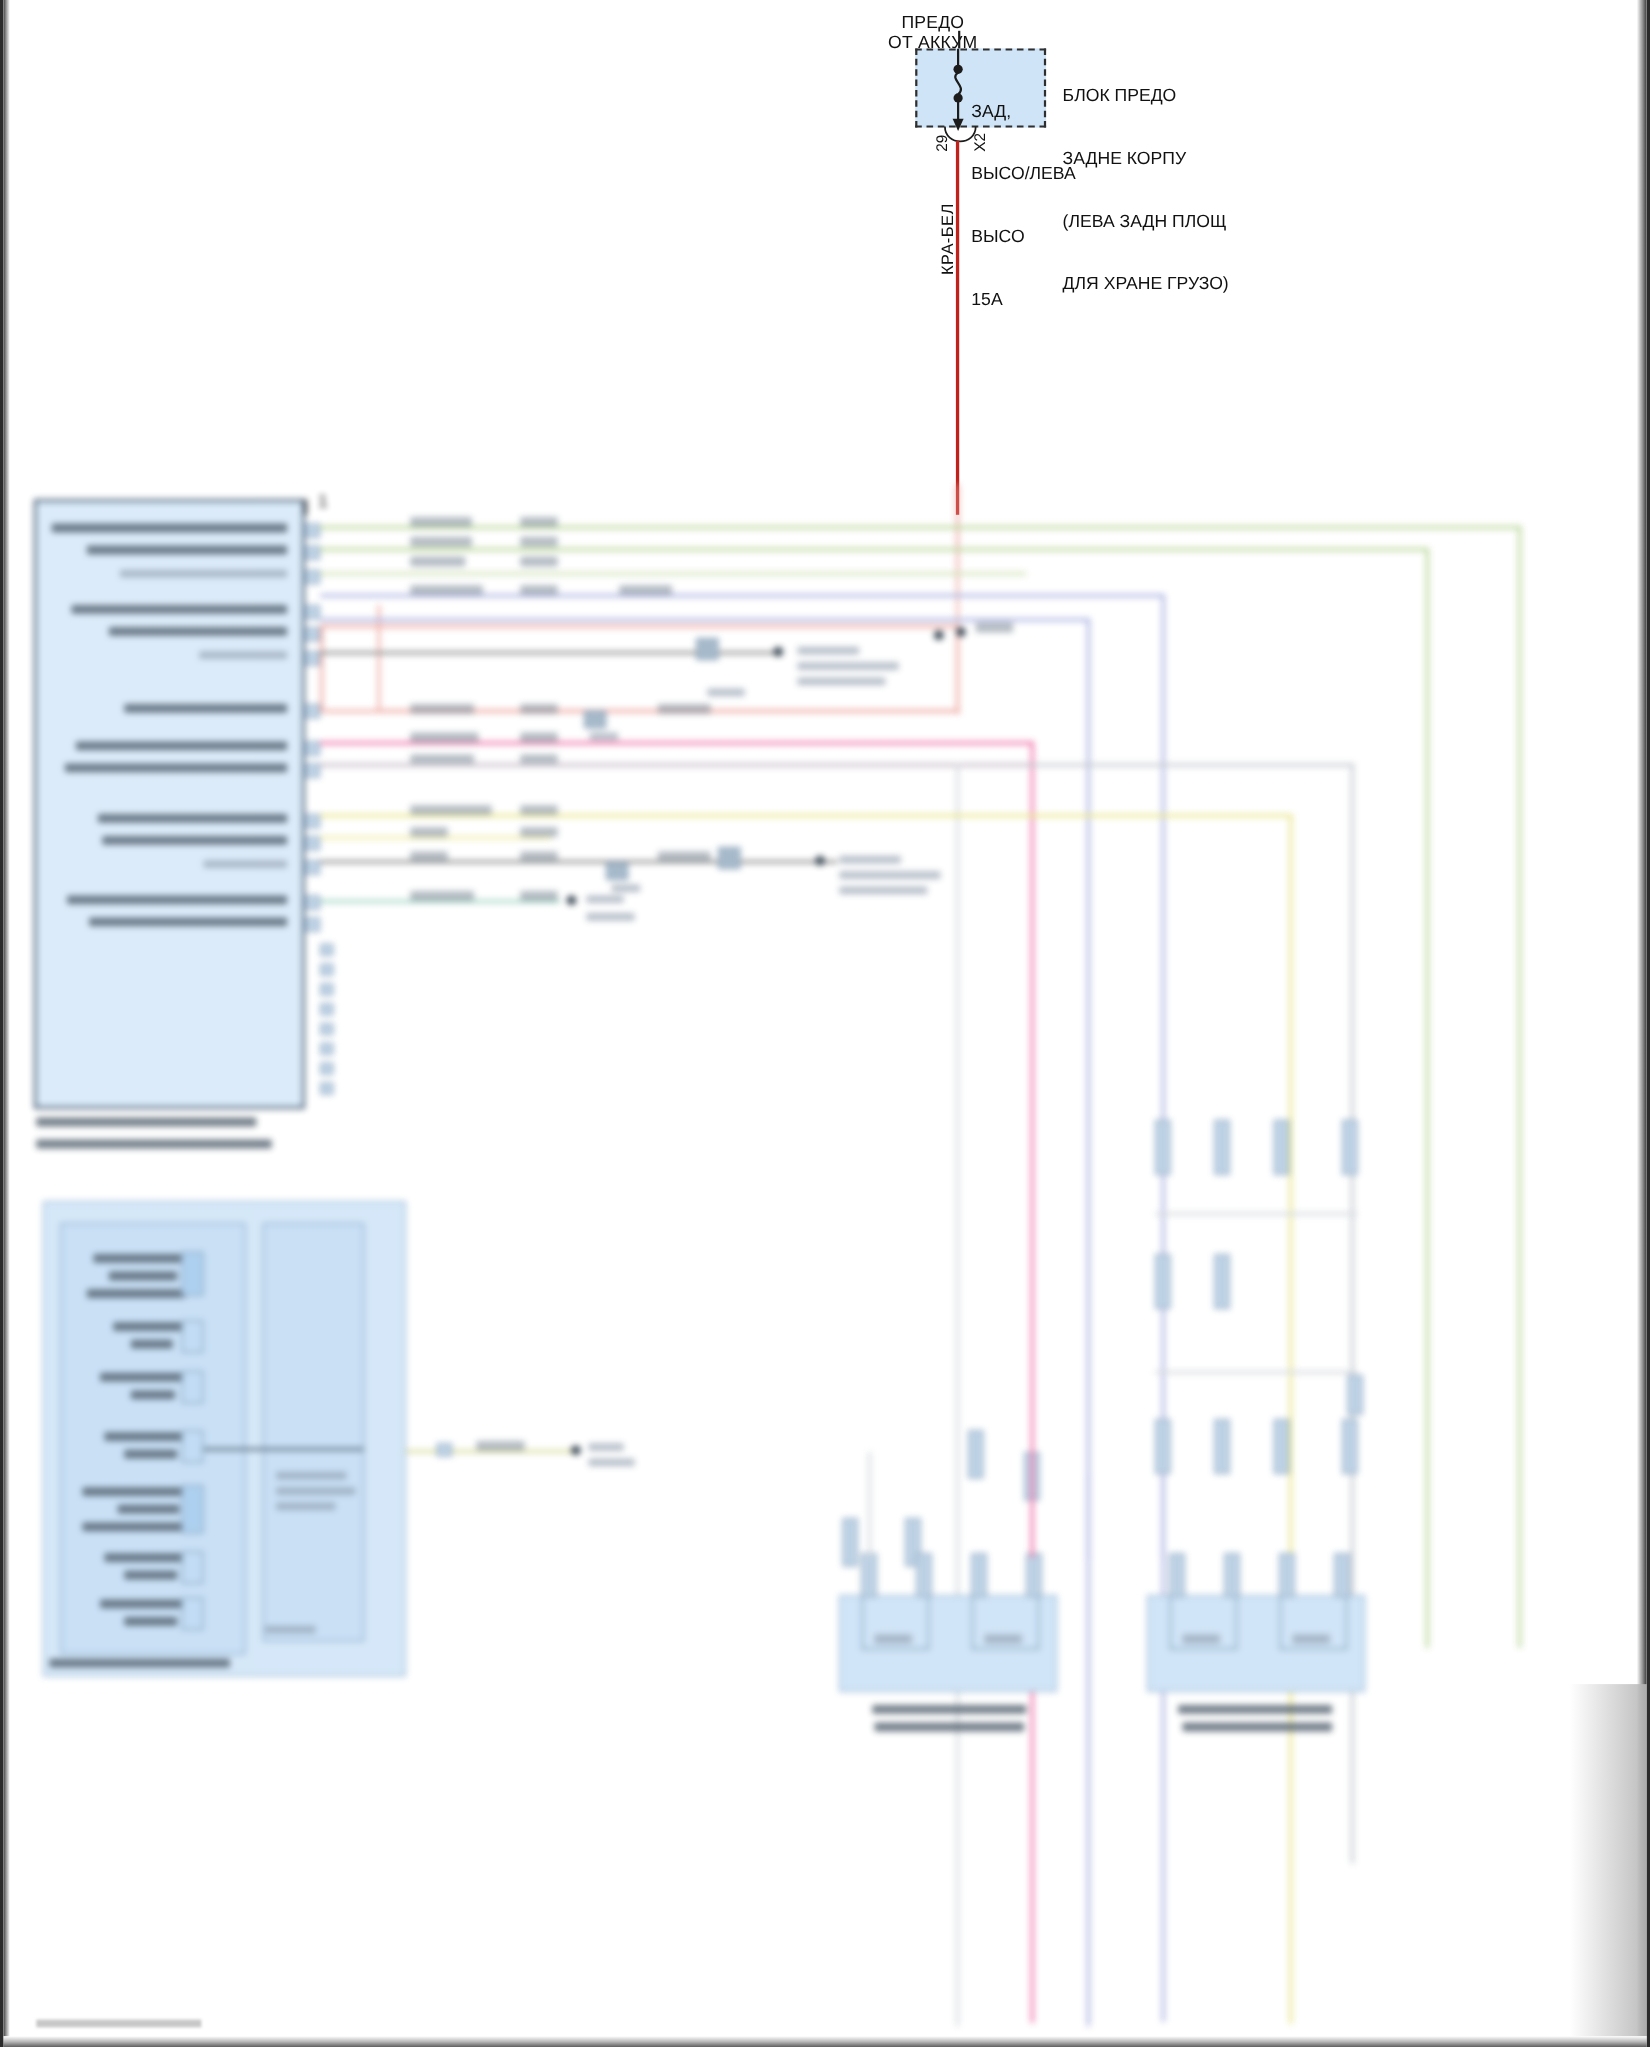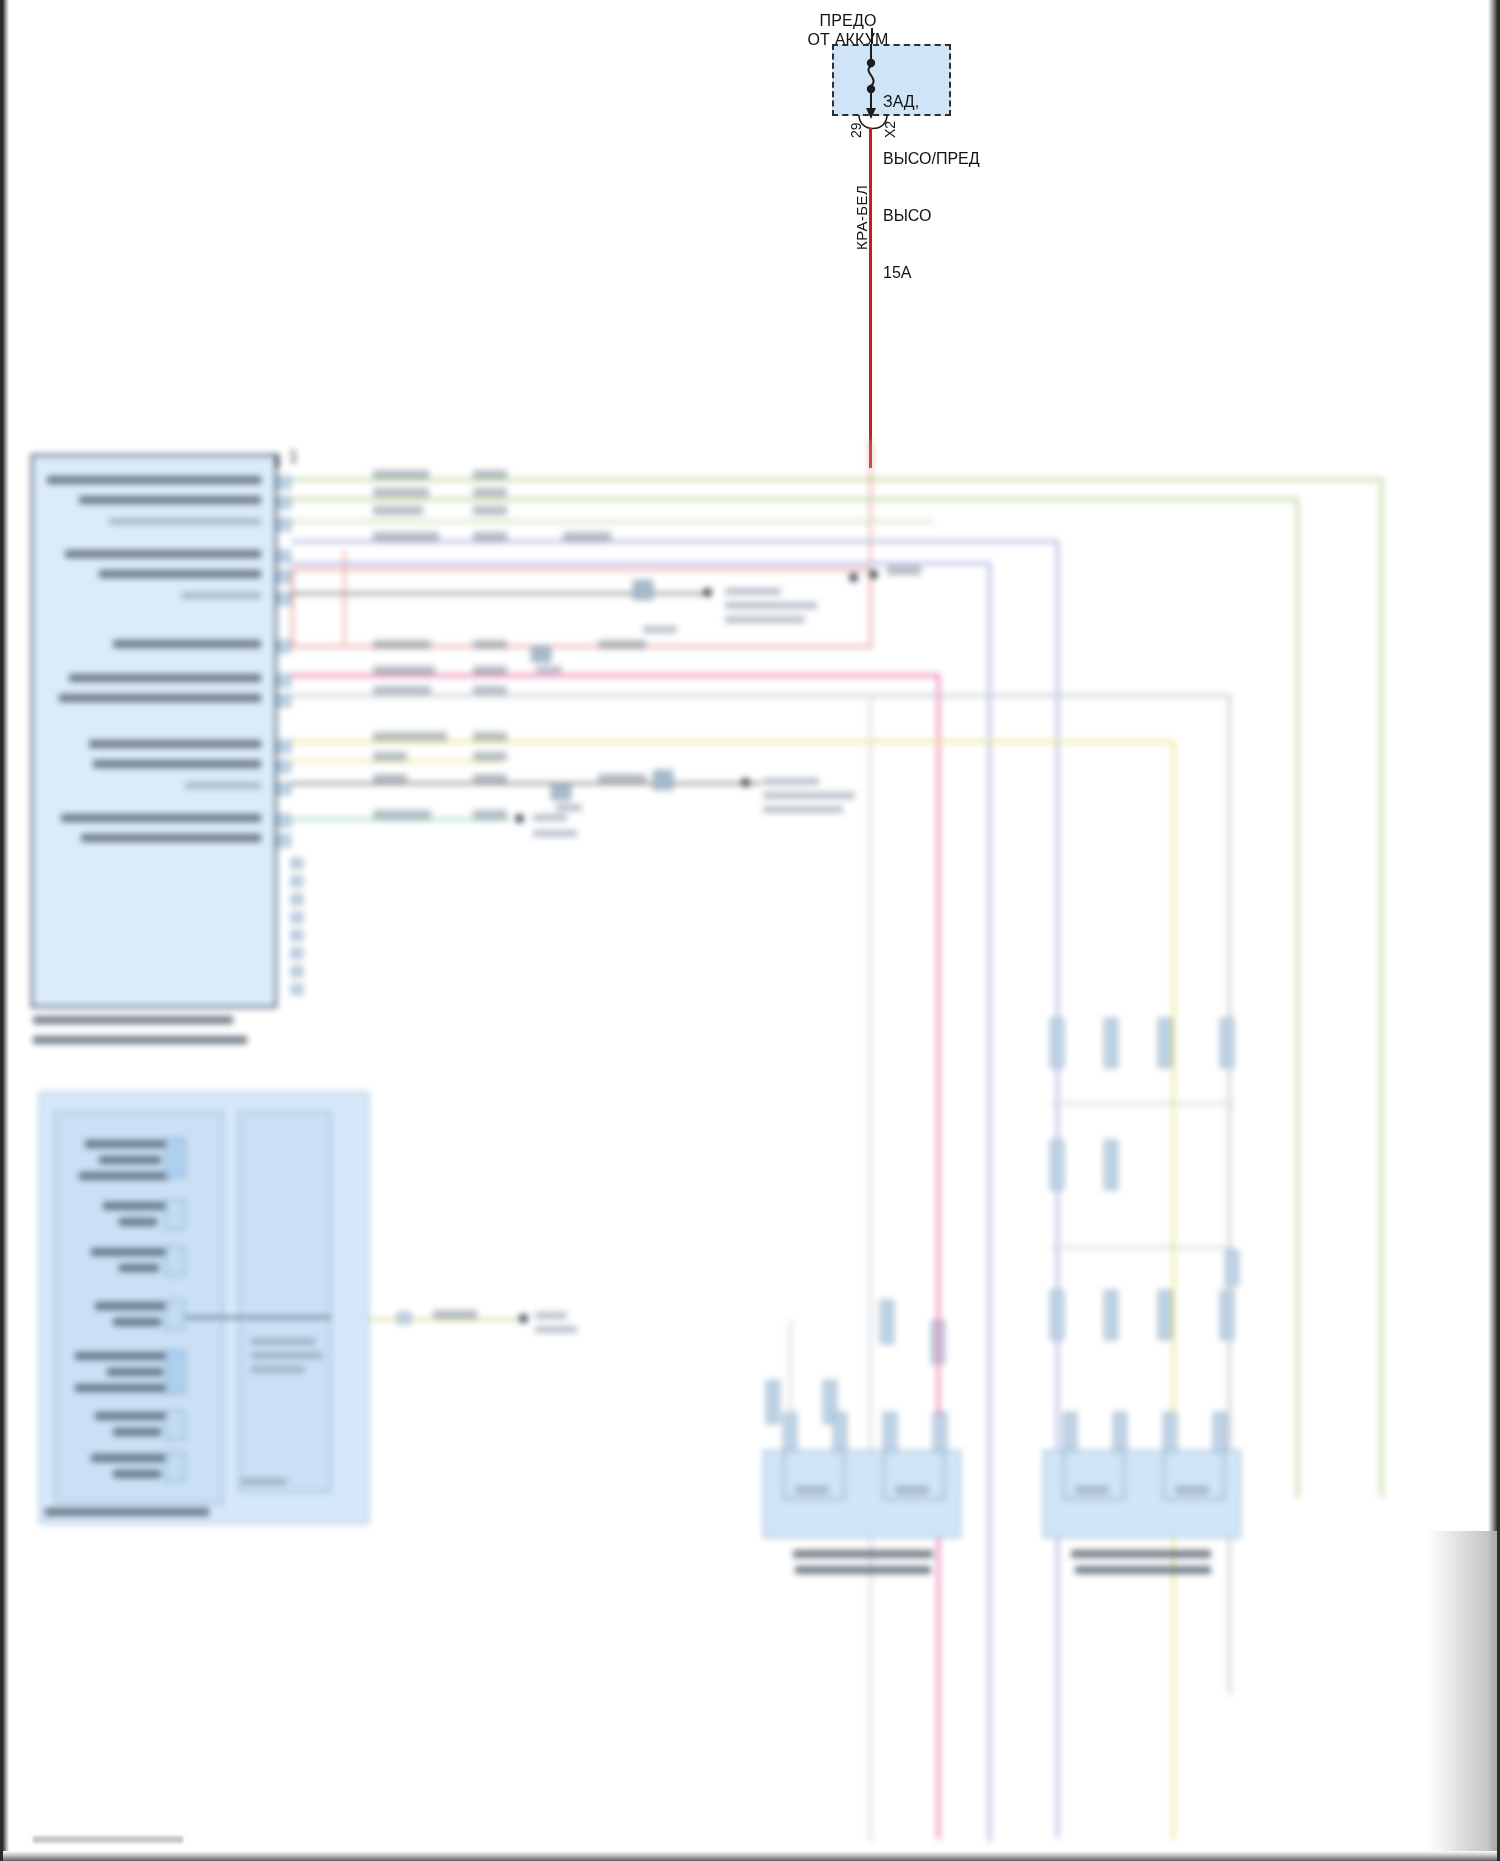--- a/index.html
+++ b/index.html
@@ -210,25 +210,31 @@
     <line x1="11" y1="0" x2="11" y2="16" stroke="#1c1c1c" stroke-width="2"></line>
     <circle cx="11" cy="19" r="4.2" fill="#1c1c1c"></circle>
     <path d="M11 22 C 2 28, 20 34, 11 42" stroke="#1c1c1c" stroke-width="2" fill="none"></path>
     <circle cx="11" cy="45" r="4.2" fill="#1c1c1c"></circle>
     <line x1="11" y1="48" x2="11" y2="68" stroke="#1c1c1c" stroke-width="2"></line>
     <polygon points="11,75 6,64 16,64" fill="#1c1c1c"></polygon>
   </svg>
 
   <div class="fuse-text">
     <div>ЗАД,</div>
-    <div>ВЫСО/ПРЕД</div>
+    <div>ВЫСО/ЛЕВА</div>
     <div>ВЫСО</div>
     <div>15А</div>
   </div>
 
+  <div class="fuse-block-name">
+    <div>БЛОК ПРЕДО</div>
+    <div>ЗАДНЕ КОРПУ</div>
+    <div>(ЛЕВА ЗАДН ПЛОЩ</div>
+    <div>ДЛЯ ХРАНЕ ГРУЗО)</div>
+  </div>
 
   <svg class="conn-arc" viewBox="0 0 36 22">
     <path d="M4 2 C 4 20, 32 20, 32 2" stroke="#1c1c1c" stroke-width="1.6" fill="none"></path>
   </svg>
 
   <div class="pin-29">29</div>
   <div class="pin-x2">X2</div>
 
   <div class="wire-red"></div>
   <div class="wire-red-label">КРА-БЕЛ</div>

